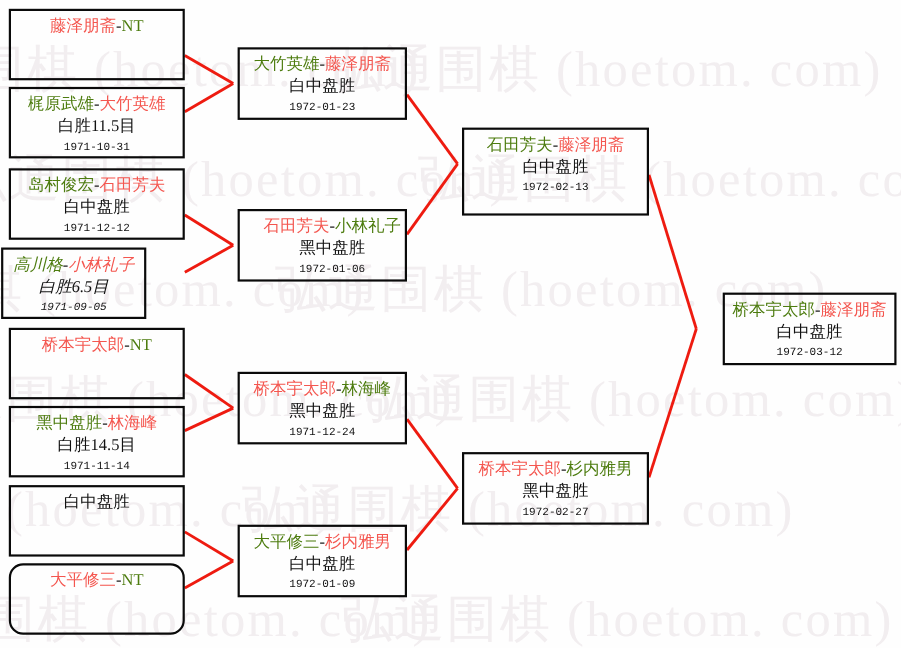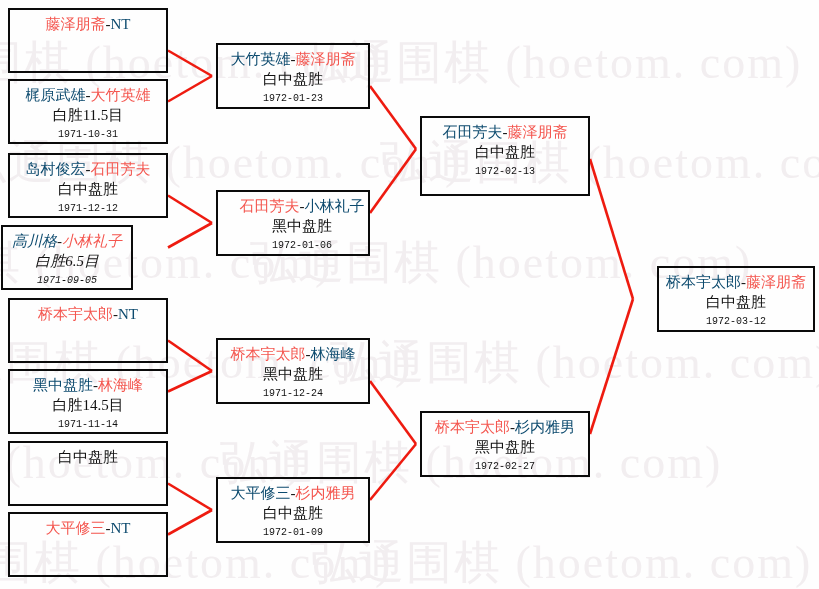--- a/index.html
+++ b/index.html
@@ -67,21 +67,21 @@
     font-size: 15px;
     line-height: 20px;
     color: #111111;
     white-space: nowrap;
   }
   .node .line.date {
     font-family: "Liberation Mono", "DejaVu Sans Mono", monospace;
     font-size: 10px;
     letter-spacing: 0px;
   }
-  .pl { color: #0c4a6e; }
+  .pl { color: #4d7c0f; }
   .pl.win { color: #f4564f; }
   .sep { color: #111111; }
 </style>
 </head>
 <body>
 
 <div id="bracket-root">
 
   <div id="watermark-layer">
       <div class="wm-row" style="left: -120px; top: 40px; color: rgb(242, 238, 240);">弘通围棋 (hoetom. com)</div>
@@ -138,21 +138,21 @@
         <span class="line"><span class="pl win" style="color: rgb(244, 86, 79);">桥本宇太郎</span><span class="sep">-</span><span class="pl">NT</span></span>
       </div>
       <div class="node" style="left: 8px; top: 369px; width: 160px; height: 65px; border-color: rgb(10, 10, 10);">
         <span class="line"><span class="pl">黑中盘胜</span><span class="sep">-</span><span class="pl win" style="color: rgb(244, 86, 79);">林海峰</span></span>
         <span class="line">白胜14.5目</span>
         <span class="line date">1971-11-14</span>
       </div>
       <div class="node" style="left: 8px; top: 441px; width: 160px; height: 65px; border-color: rgb(10, 10, 10);">
         <span class="line">白中盘胜</span>
       </div>
-      <div class="node" style="left: 8px; top: 512px; width: 160px; height: 65px; border-color: rgb(10, 10, 10);">
+      <div class="node" style="left: 8px; top: 512px; width: 160px; height: 65px; border-color: rgb(10, 10, 10); border-radius: 13px;">
         <span class="line"><span class="pl win" style="color: rgb(244, 86, 79);">大平修三</span><span class="sep">-</span><span class="pl">NT</span></span>
       </div>
       <div class="node" style="left: 216px; top: 43px; width: 154px; height: 66px; border-color: rgb(10, 10, 10);">
         <span class="line"><span class="pl">大竹英雄</span><span class="sep">-</span><span class="pl win" style="color: rgb(244, 86, 79);">藤泽朋斋</span></span>
         <span class="line">白中盘胜</span>
         <span class="line date">1972-01-23</span>
       </div>
       <div class="node" style="left: 216px; top: 190px; width: 154px; height: 66px; border-color: rgb(10, 10, 10); padding-left: 18px;">
         <span class="line"><span class="pl win" style="color: rgb(244, 86, 79);">石田芳夫</span><span class="sep">-</span><span class="pl">小林礼子</span></span>
         <span class="line">黑中盘胜</span>

